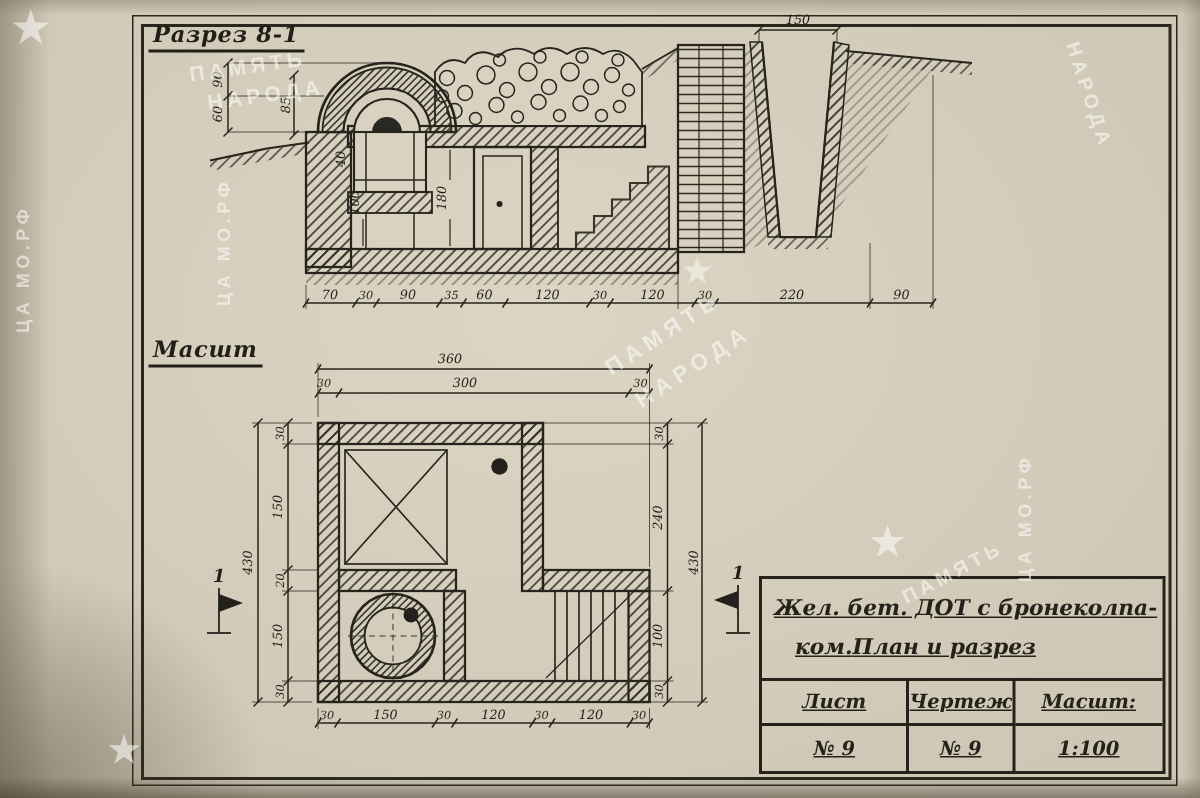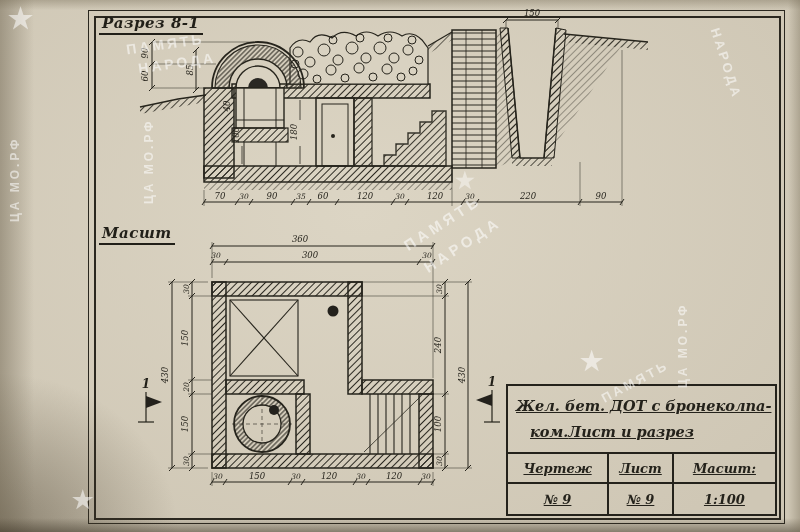--- a/index.html
+++ b/index.html
@@ -366,26 +366,26 @@
 </svg>
 
 <div class="draw-label" id="label-razrez">Разрез 8-1</div>
 <div class="draw-label" id="label-plan">Масшт</div>
 
 <div class="stamp">
   <div class="stamp-title">
     <div class="stamp-title-l1">Жел. бет. ДОТ с бронеколпа-</div>
     <div class="stamp-title-l2">
       <span>ком.</span>
-      <span>Лист и разрез</span>
+      <span>План и разрез</span>
     </div>
   </div>
   <div class="stamp-grid">
+    <div class="sc lbl c2">Лист</div>
     <div class="sc lbl c1">Чертеж</div>
-    <div class="sc lbl c2">Лист</div>
     <div class="sc lbl">Масшт:</div>
     <div class="sc c1">№ 9</div>
     <div class="sc c2">№ 9</div>
     <div class="sc">1:100</div>
   </div>
 </div>
 
 <div class="stain" style="left:0;top:372px;width:180px;height:160px;background:radial-gradient(ellipse at 0% 100%, rgba(70,60,42,.5), rgba(70,60,42,0) 70%);"></div>
 <div class="stain" style="left:0;top:0;width:34px;height:532px;background:linear-gradient(90deg, rgba(110,100,80,.5), rgba(110,100,80,0));"></div>
 <div class="stain" style="left:0;top:518px;width:800px;height:14px;background:linear-gradient(0deg, rgba(60,52,38,.5), rgba(60,52,38,0));"></div>

